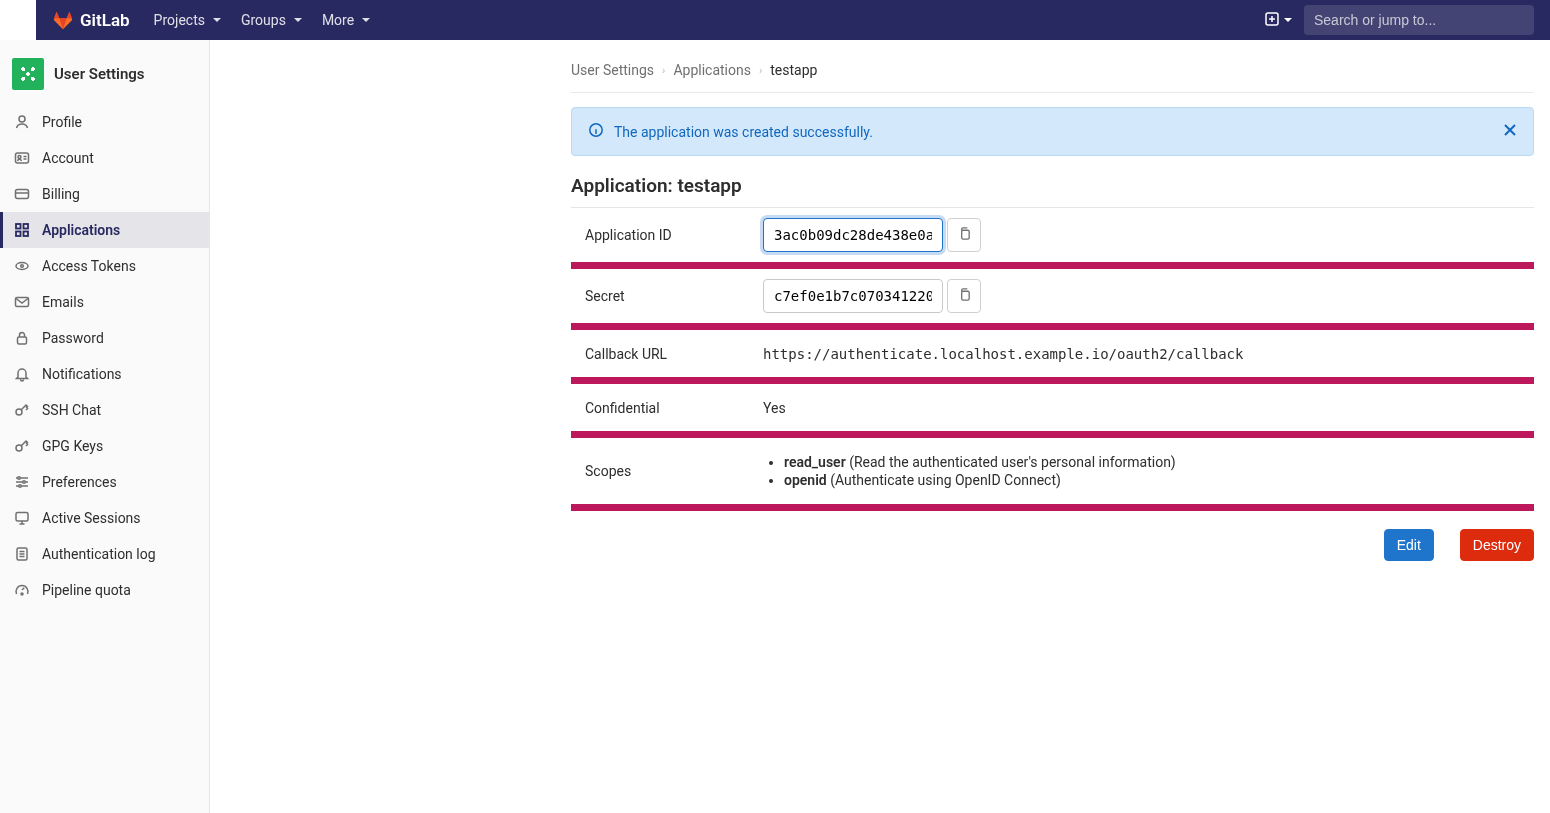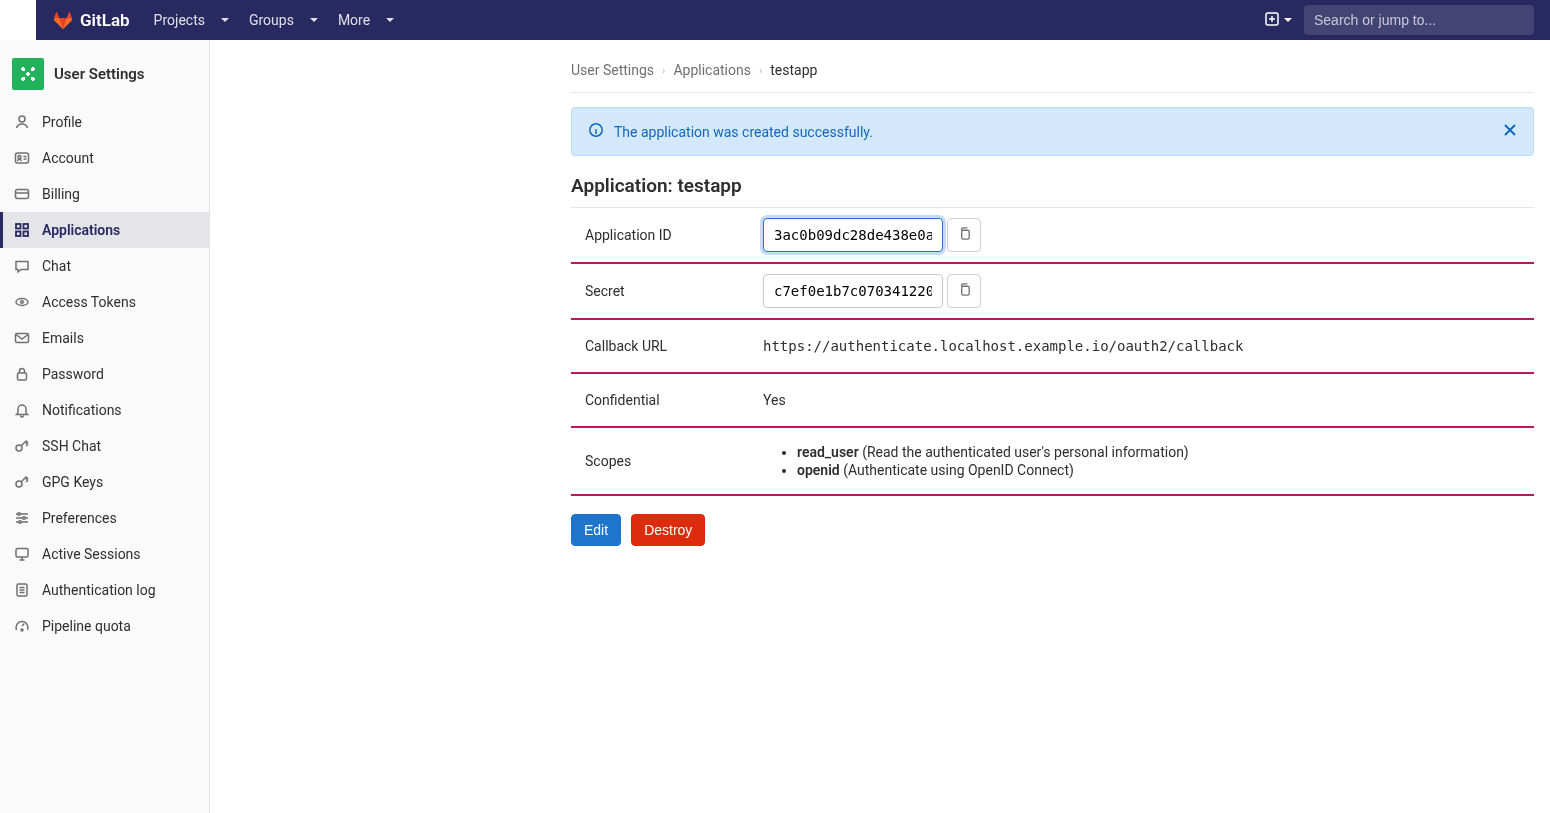--- a/index.html
+++ b/index.html
@@ -19,21 +19,21 @@
     padding: 0 16px;
     color: #fff;
     margin-left: 36px;
   }
   .brand { display: flex; align-items: center; gap: 6px; font-weight: 600; font-size: 17px; }
   .brand svg { display: block; }
   .nav-items { display: flex; align-items: center; gap: 4px; margin-left: 16px; }
   .nav-item {
     color: rgba(255,255,255,0.85);
     padding: 0 8px;
-    display: flex; align-items: center; gap: 16px;
+    display: flex; align-items: center; gap: 8px;
     cursor: pointer;
     height: 40px;
     font-size: 14px;
   }
   .nav-spacer { flex: 1; }
   .nav-right { display: flex; align-items: center; gap: 8px; }
   .nav-icon-btn { display: flex; align-items: center; gap: 4px; cursor: pointer; color: #fff; padding: 0 4px; }
   .search-box {
     background: rgba(255,255,255,0.12);
     border-radius: 4px;
@@ -121,21 +121,21 @@
     color: #1068bf;
   }
   .flash .msg { color: #1068bf; flex: 1; }
   .flash .close { color: #1068bf; cursor: pointer; }
 
   h1.page-title { font-size: 19px; font-weight: 600; margin: 18px 0 10px 0; }
 
   .detail-table { width: 100%; border-top: 1px solid #e5e5e5; }
   .detail-row {
     display: flex; align-items: center;
-    border-bottom: 2px solid #be185d;
+    border-bottom: 7px solid #be185d;
     padding: 10px 14px;
     min-height: 54px;
   }
   .detail-row.tall { align-items: center; padding-top: 14px; padding-bottom: 14px; }
   .detail-label { width: 178px; flex-shrink: 0; color: #2e2e2e; }
   .detail-value { flex: 1; color: #2e2e2e; }
   .mono { font-family: ui-monospace, Menlo, Monaco, Consolas, monospace; }
 
   .copy-group { display: flex; align-items: center; gap: 4px; }
   .ro-input {
@@ -156,25 +156,25 @@
   .copy-btn {
     width: 34px; height: 34px;
     border: 1px solid #d0d0d0;
     border-radius: 4px;
     background: #fff;
     display: flex; align-items: center; justify-content: center;
     cursor: pointer;
   }
 
   ul.scopes { list-style: disc; padding-left: 18px; }
-  ul.scopes li { margin: 2px 16px; }
+  ul.scopes li { margin: 2px 3px; }
   ul.scopes b { font-weight: 600; }
   ul.scopes .desc { color: #2e2e2e; }
 
-  .actions { display: flex; gap: 10px; margin-top: 18px; }
+  .actions { display: flex; gap: 26px; margin-top: 18px; justify-content: flex-end; }
   .btn {
     padding: 7px 12px;
     border-radius: 4px;
     border: 1px solid transparent;
     font-size: 14px;
     cursor: pointer;
     color: #fff;
   }
   .btn-primary { background: #1f75cb; border-color: #1f75cb; }
   .btn-danger  { background: #dd2b0e; border-color: #dd2b0e; }
@@ -270,28 +270,20 @@
         <svg width="16" height="16" viewBox="0 0 16 16" fill="none" stroke-width="1.8">
             <rect x="2" y="2" width="4.5" height="4.5"></rect>
             <rect x="9.5" y="2" width="4.5" height="4.5"></rect>
             <rect x="2" y="9.5" width="4.5" height="4.5"></rect>
             <rect x="9.5" y="9.5" width="4.5" height="4.5"></rect>
           </svg>
       </span>
       <span>Applications</span>
     </div>
 
-    <div class="sidebar-item">
-      <span class="sidebar-icon">
-        <svg width="16" height="16" viewBox="0 0 16 16" fill="none" stroke-width="1.5">
-            <path d="M2 3.5h12v8H7l-3 2.5V11.5H2z"></path>
-          </svg>
-      </span>
-      <span>Chat</span>
-    </div>
 
     <div class="sidebar-item">
       <span class="sidebar-icon">
         <svg width="16" height="16" viewBox="0 0 16 16" fill="none" stroke-width="1.5">
             <ellipse cx="8" cy="8" rx="6" ry="3.5"></ellipse>
             <circle cx="8" cy="8" r="1.3"></circle>
           </svg>
       </span>
       <span>Access Tokens</span>
     </div>

